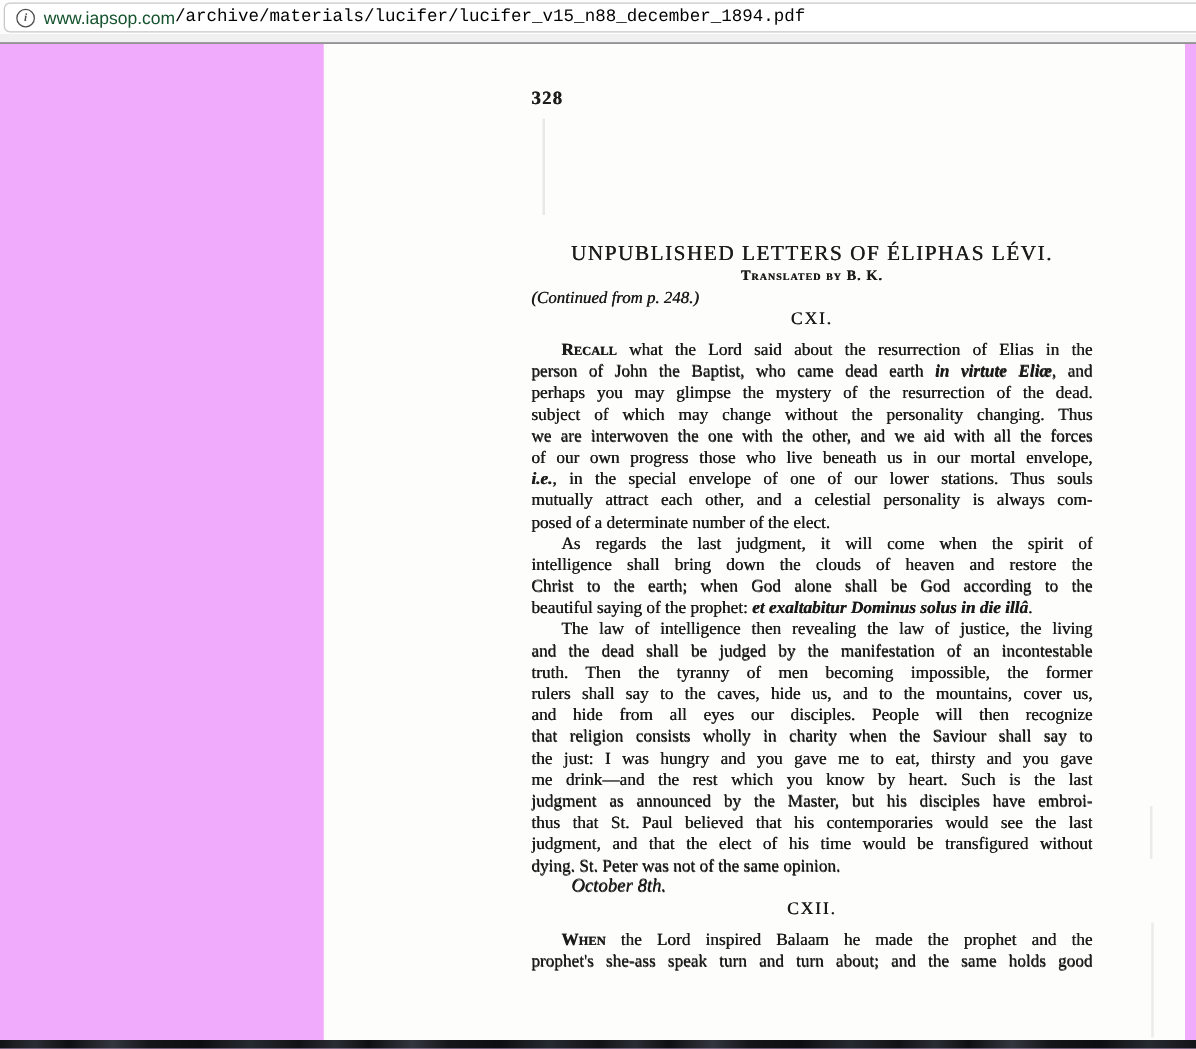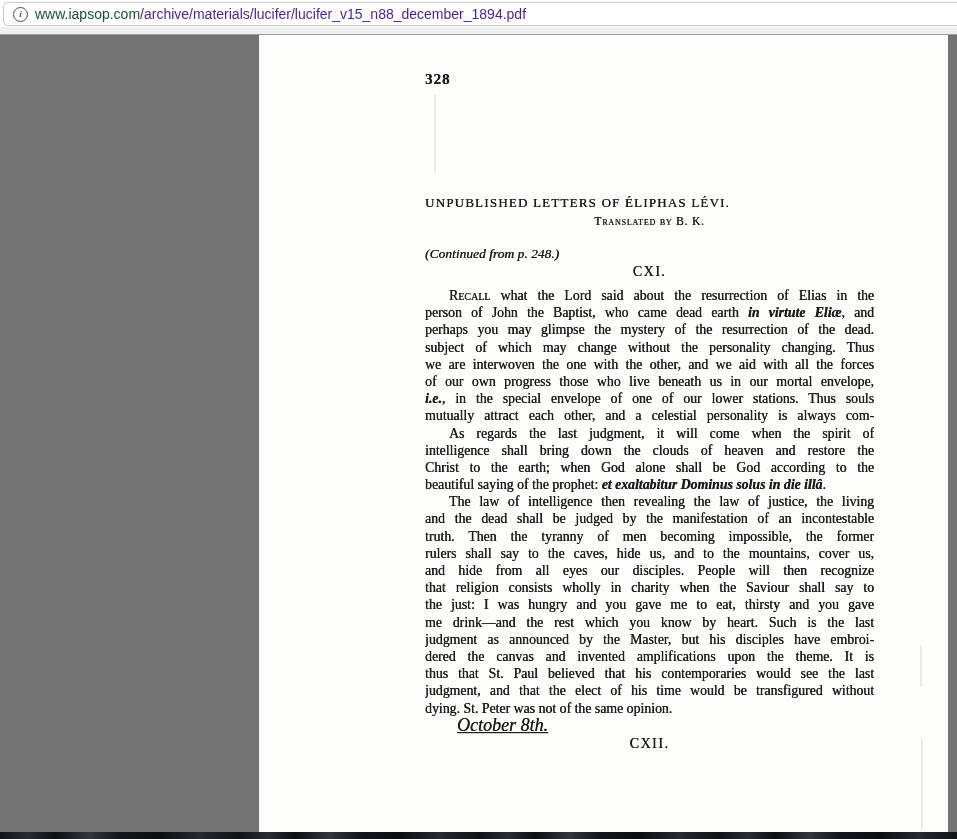--- a/index.html
+++ b/index.html
@@ -22,25 +22,25 @@
     box-sizing:border-box;
   }
   .info-icon{
     width:13px;height:13px;border:1px solid #4c4c4c;border-radius:50%;
     margin:0 7px 0 9px;flex:0 0 auto;
     display:flex;align-items:center;justify-content:center;
     font-size:9px;line-height:1;color:#4c4c4c;
     font-family:"Liberation Serif", serif;font-style:italic;font-weight:bold;
   }
   .url-host{color:#14532d;}
-  .url-path{color:#4c1d95;}
+  .url-path{color:#000000;font-family:Liberation Mono, monospace;}
   
   .viewer{
     position:absolute;left:0;top:35px;width:957px;height:804px;
-    background:#737373;overflow:hidden;
+    background:#f0abfc;overflow:hidden;
   }
   .pdf-page{
     position:absolute;left:259px;top:0;width:689px;height:797px;
     background:#fdfdfb;
   }
   .bottom-band{
     position:absolute;left:0;top:797px;width:957px;height:7px;
     background:
       repeating-linear-gradient(90deg,
         #121317 0px,#2a2d34 28px,#0e0f12 55px,#33363e 90px,#14151a 120px,
@@ -56,47 +56,47 @@
     position:absolute;left:166px;top:36px;
     font-size:15px;font-weight:bold;letter-spacing:1px;color:#1d1d1d;
     text-shadow:0.3px 0.2px 0 currentColor;
   }
   .content{
     position:absolute;left:166px;top:158px;width:449px;
     color:#1c1c1c;
     text-shadow:0.3px 0.2px 0 currentColor;
   }
   .title{
-    font-size:13px;line-height:19px;
+    text-align:center;font-size:17px;line-height:19px;
     letter-spacing:1.2px;margin-bottom:3px;white-space:nowrap;
   }
   .byline{
-    text-align:center;font-size:11.5px;line-height:13px;font-weight:normal;
-    font-variant:small-caps;letter-spacing:0.8px;margin-bottom:18px;
+    text-align:center;font-size:11.5px;line-height:13px;font-weight:bold;
+    font-variant:small-caps;letter-spacing:0.8px;margin-bottom:2px;
   }
   .continuation{
     text-align:left;font-size:13.5px;line-height:16px;
     font-weight:normal;font-style:italic;margin-bottom:1px;
   }
   .section-heading{
     text-align:center;font-size:14px;line-height:15px;
     letter-spacing:1.5px;margin:2px 0 8px 0;
   }
   .para{font-size:13.8px;}
   .line{
     line-height:17.2px;height:17.2px;overflow:hidden;
     text-align:justify;text-align-last:justify;
   }
   .line.first{text-indent:24px;}
   .line.last{text-align-last:left;}
-  .seg-sc{font-variant:small-caps;}
+  .seg-sc{font-variant:small-caps;font-weight:bold;}
   .seg-bi{font-style:italic;font-weight:bold;}
   .date-line{
-    font-size:18px;line-height:17.2px;height:17.2px;
-    font-style:italic;padding-left:32px;text-decoration:underline;
+    font-size:15px;line-height:17.2px;height:17.2px;
+    font-style:italic;padding-left:32px;
   }
 </style>
 </head>
 <body>
 
 <div class="chrome">
   <div class="url-field">
     <span class="info-icon">i</span>
     <span class="url-host">www.iapsop.com</span>
       <span class="url-path">/archive/materials/lucifer/lucifer_v15_n88_december_1894.pdf</span>
@@ -117,41 +117,45 @@
           <div class="section-heading">CXI.</div>
           <div class="para">
             <div class="line first"><span class="seg-sc">Recall</span><span> what the Lord said about the resurrection of Elias in the</span></div>
             <div class="line"><span>person of John the Baptist, who came dead earth </span><span class="seg-bi">in virtute Eliæ</span><span>, and</span></div>
             <div class="line"><span>perhaps you may glimpse the mystery of the resurrection of the dead.</span></div>
             <div class="line"><span>subject of which may change without the personality changing. Thus</span></div>
             <div class="line"><span>we are interwoven the one with the other, and we aid with all the forces</span></div>
             <div class="line"><span>of our own progress those who live beneath us in our mortal envelope,</span></div>
             <div class="line"><span class="seg-bi">i.e.</span><span>, in the special envelope of one of our lower stations. Thus souls</span></div>
             <div class="line"><span>mutually attract each other, and a celestial personality is always com-</span></div>
+            <div class="line last"><span>posed of a determinate number of the elect.</span></div>
           </div>
           <div class="para">
             <div class="line first"><span>As regards the last judgment, it will come when the spirit of</span></div>
             <div class="line"><span>intelligence shall bring down the clouds of heaven and restore the</span></div>
             <div class="line"><span>Christ to the earth; when God alone shall be God according to the</span></div>
             <div class="line last"><span>beautiful saying of the prophet: </span><span class="seg-bi">et exaltabitur Dominus solus in die illâ</span><span>.</span></div>
           </div>
           <div class="para">
             <div class="line first"><span>The law of intelligence then revealing the law of justice, the living</span></div>
             <div class="line"><span>and the dead shall be judged by the manifestation of an incontestable</span></div>
             <div class="line"><span>truth. Then the tyranny of men becoming impossible, the former</span></div>
             <div class="line"><span>rulers shall say to the caves, hide us, and to the mountains, cover us,</span></div>
             <div class="line"><span>and hide from all eyes our disciples. People will then recognize</span></div>
             <div class="line"><span>that religion consists wholly in charity when the Saviour shall say to</span></div>
             <div class="line"><span>the just: I was hungry and you gave me to eat, thirsty and you gave</span></div>
             <div class="line"><span>me drink—and the rest which you know by heart. Such is the last</span></div>
             <div class="line"><span>judgment as announced by the Master, but his disciples have embroi-</span></div>
-            <div class="line"><span>dered the canvas and invented amplifications upon the theme. It is</span></div>
             <div class="line"><span>thus that St. Paul believed that his contemporaries would see the last</span></div>
             <div class="line"><span>judgment, and that the elect of his time would be transfigured without</span></div>
             <div class="line last"><span>dying. St. Peter was not of the same opinion.</span></div>
           </div>
           <div class="date-line">October 8th.</div>
           <div class="section-heading">CXII.</div>
+          <div class="para">
+            <div class="line first"><span class="seg-sc">When</span><span> the Lord inspired Balaam he made the prophet and the</span></div>
+            <div class="line"><span>prophet's she-ass speak turn and turn about; and the same holds good</span></div>
+          </div>
         </div>
     </div>
   </div>
   <div class="bottom-band"></div>
 </div>
 
 </body></html>

